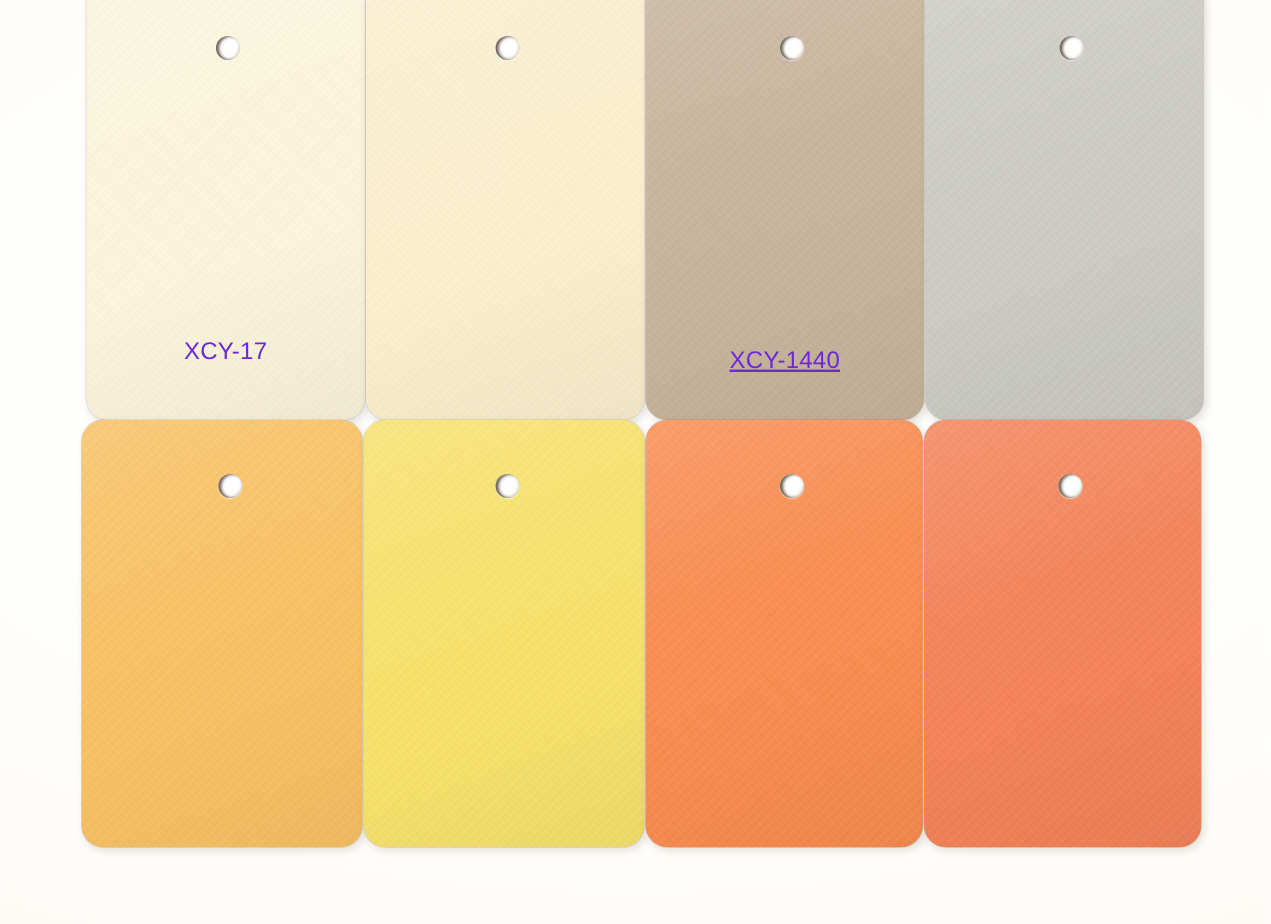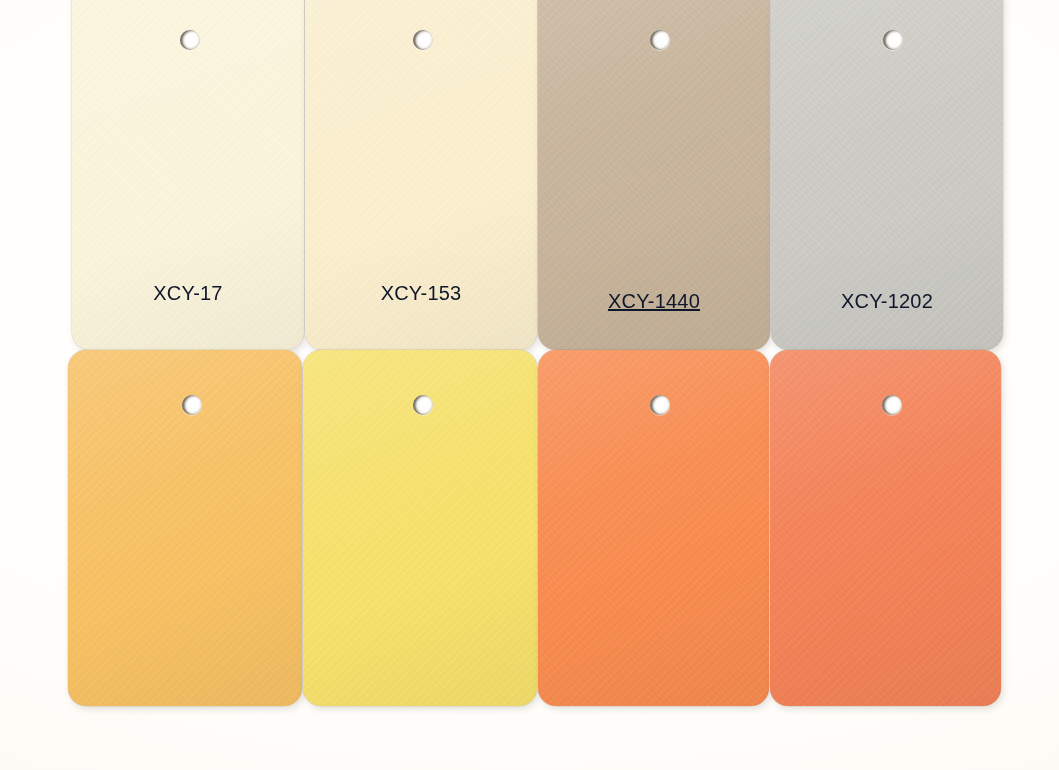--- a/index.html
+++ b/index.html
@@ -86,54 +86,52 @@
       0 1px 1px rgba(255, 255, 255, 0.45);
   }
 
   .chip-label {
     position: absolute;
     left: 0;
     right: 0;
     text-align: center;
     font-size: 20px;
     letter-spacing: 0.2px;
-    color: #0f172a;
+    color: #6d28d9;
     font-family: "Liberation Sans", sans-serif;
     white-space: nowrap;
     user-select: none;
   }
 </style>
 </head>
 <body>
 
 <div id="stage">
   <div class="grid" id="chip-grid">
       <div class="chip" style="left: 72px; top: -18px; width: 232px; height: 368px; background: rgb(252, 246, 221);">
         <div class="sheen"></div>
         <div class="grain"></div>
         <div class="hole" style="left: 108px; top: 48px;"></div>
         <div class="chip-label" style="top: 300px;">XCY-17</div>
       </div>
       <div class="chip" style="left: 305px; top: -18px; width: 232px; height: 368px; background: rgb(252, 240, 207);">
         <div class="sheen"></div>
         <div class="grain"></div>
         <div class="hole" style="left: 108px; top: 48px;"></div>
-        <div class="chip-label" style="top: 300px;">XCY-153</div>
       </div>
       <div class="chip" style="left: 538px; top: -18px; width: 232px; height: 368px; background: rgb(200, 180, 155);">
         <div class="sheen"></div>
         <div class="grain"></div>
         <div class="hole" style="left: 112px; top: 48px;"></div>
         <div class="chip-label" style="top: 308px; text-decoration: underline;">XCY-1440</div>
       </div>
       <div class="chip" style="left: 771px; top: -18px; width: 232px; height: 368px; background: rgb(204, 203, 197);">
         <div class="sheen"></div>
         <div class="grain"></div>
         <div class="hole" style="left: 112px; top: 48px;"></div>
-        <div class="chip-label" style="top: 308px;">XCY-1202</div>
       </div>
       <div class="chip" style="left: 68px; top: 350px; width: 234px; height: 356px; background: rgb(249, 194, 99);">
         <div class="sheen"></div>
         <div class="grain"></div>
         <div class="hole" style="left: 114px; top: 45px;"></div>
       </div>
       <div class="chip" style="left: 303px; top: 350px; width: 234px; height: 356px; background: rgb(248, 227, 107);">
         <div class="sheen"></div>
         <div class="grain"></div>
         <div class="hole" style="left: 110px; top: 45px;"></div>

